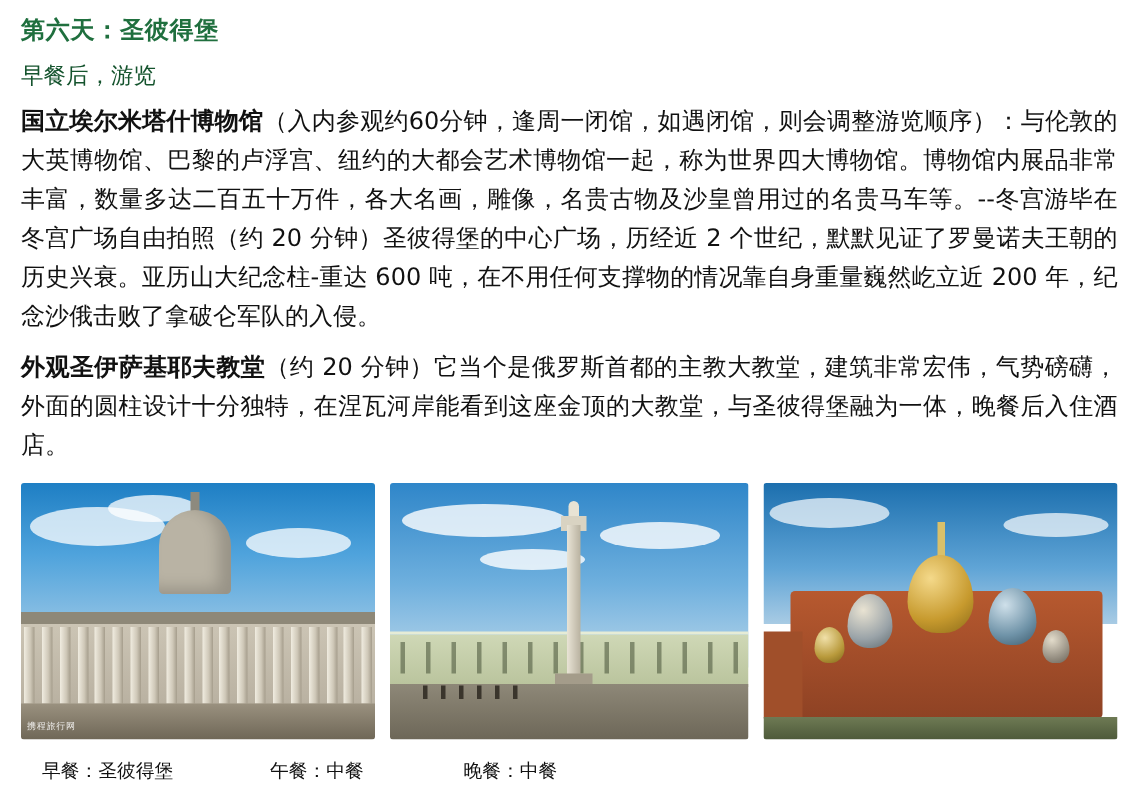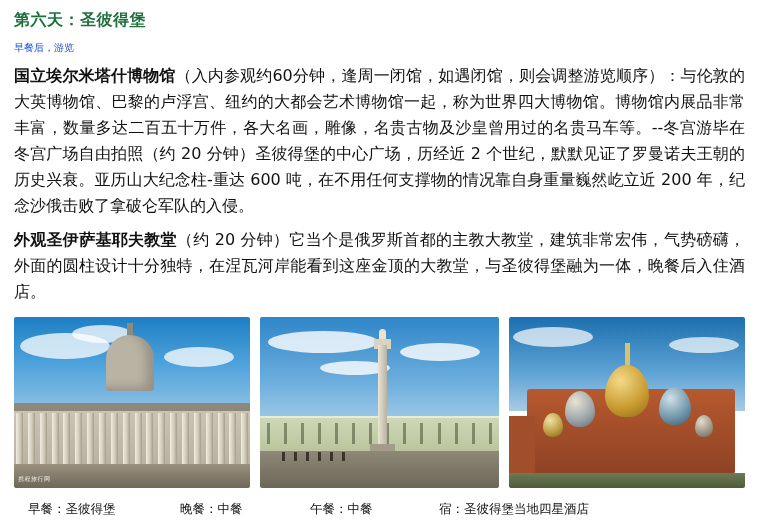--- a/index.html
+++ b/index.html
@@ -22,22 +22,22 @@
     padding: 8px 12px 0 12px;
   }
   .day-title {
     font-size: 16px;
     font-weight: bold;
     color: #1f6f3e;
     letter-spacing: 0.5px;
     margin: 2px 0 10px 2px;
   }
   .subtitle {
-    font-size: 10px;
-    color: #1d4ed8;
+    font-size: 15px;
+    color: #14532d;
     margin: 0 0 8px 2px;
   }
   .para {
     font-size: 16px;
     line-height: 1.62;
     text-align: justify;
     margin: 0 0 2px 2px;
     color: #111;
   }
   .para .lead {
@@ -319,24 +319,21 @@
       <div class="onion o-s2"></div>
       <div class="ground"></div>
     </div>
 
   </div>
 
   <div class="meals">
     <div class="meal m1">
       <span>早餐：</span><span>圣彼得堡</span>
     </div>
+    <div class="meal m2">
+      <span>午餐：</span><span>中餐</span>
+    </div>
     <div class="meal m3">
       <span>晚餐：</span><span>中餐</span>
     </div>
-    <div class="meal m2">
-      <span>午餐：</span><span>中餐</span>
-    </div>
-    <div class="meal m4">
-      <span>宿：</span><span>圣彼得堡当地四星酒店</span>
-    </div>
   </div>
 
 </div>
 
 </body></html>

